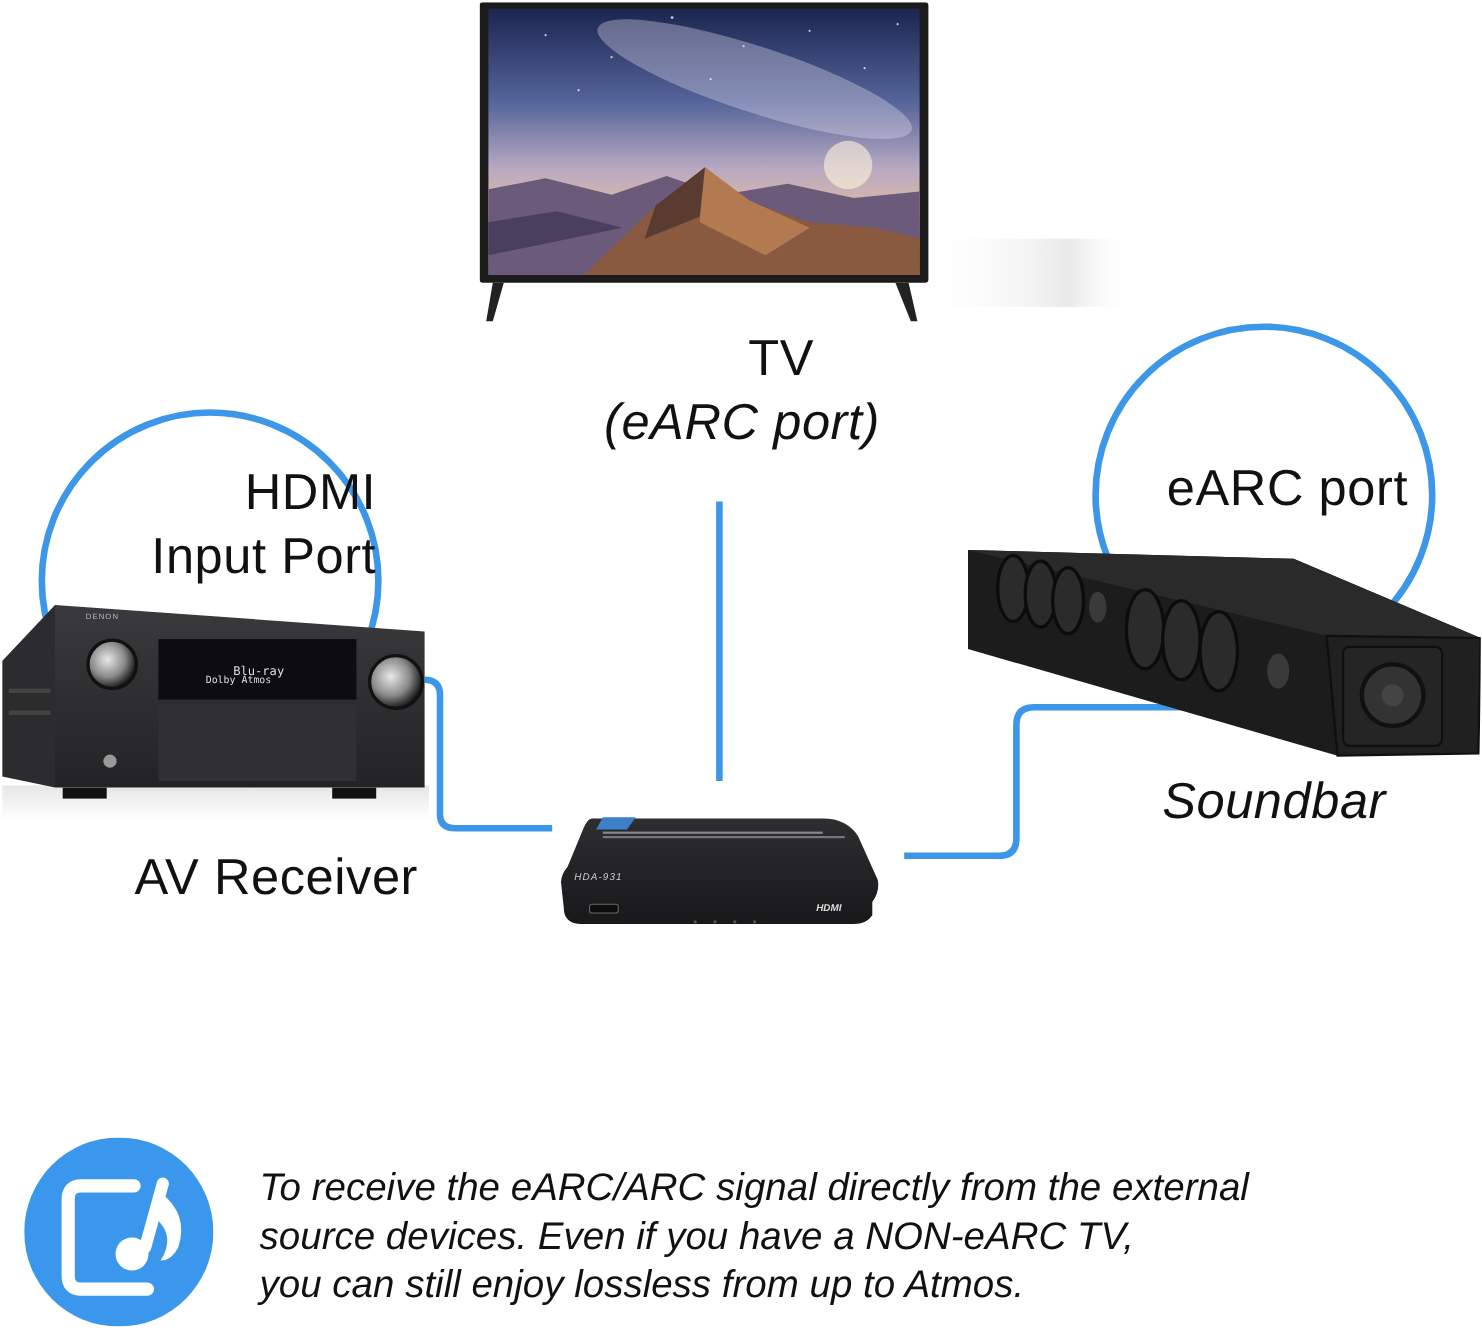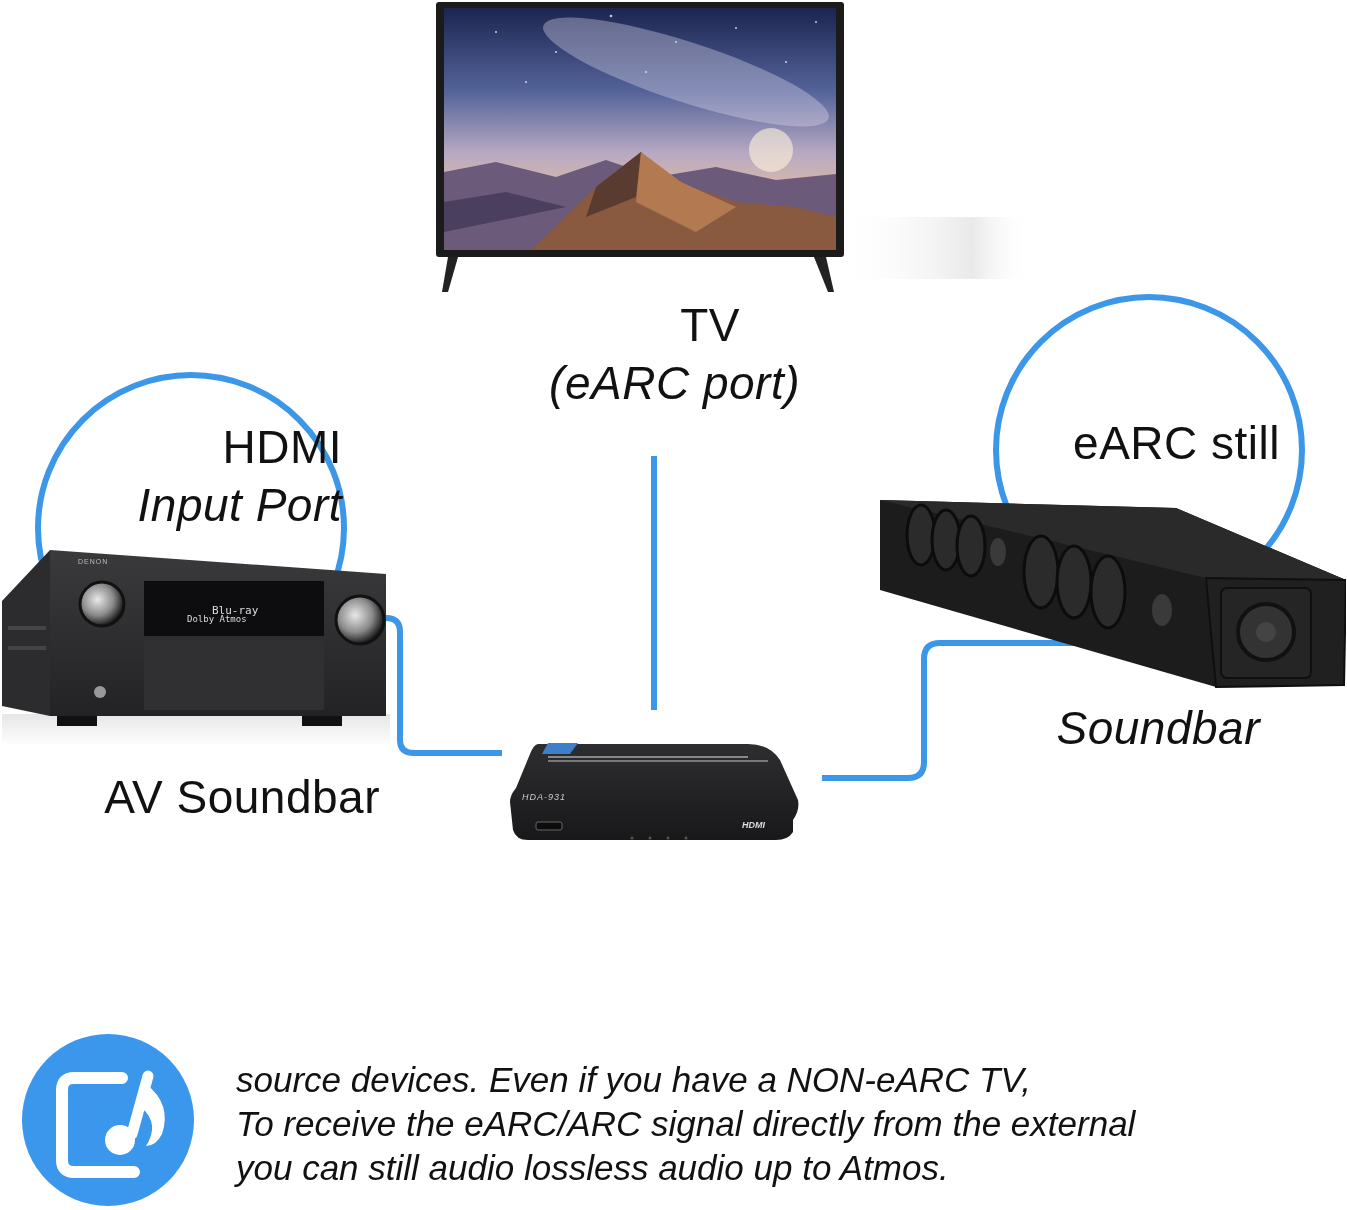--- a/index.html
+++ b/index.html
@@ -68,21 +68,21 @@
     <path d="M205 150 L245 180 L300 205 L260 230 L200 200 Z" fill="#b37a52"></path>
     <path d="M12 255 L6 290 L12 290 L22 255 Z" fill="#222"></path>
     <path d="M378 255 L392 290 L398 290 L390 255 Z" fill="#222"></path>
   </svg>
 </div>
 
 <div class="label" style="left:540px;top:298px;width:200px;">TV</div>
 <div class="label italic" style="left:480px;top:356px;width:320px;">(eARC port)</div>
 
 <div class="label" style="left:42px;top:420px;width:300px;">HDMI</div>
-<div class="label" style="left:42px;top:478px;width:300px;font-style:italic;">Input Port</div>
+<div class="label" style="left:42px;top:478px;width:300px;">Input Port</div>
 
 <div class="abs" style="left:2px;top:546px;width:388px;height:200px;">
   <svg width="388" height="200">
     <defs>
       <linearGradient id="avr" x1="0" y1="0" x2="0" y2="1">
         <stop offset="0" stop-color="#3a3a3c"></stop>
           <stop offset="1" stop-color="#232325"></stop>
       </linearGradient>
       <radialGradient id="knob" cx="0.4" cy="0.4" r="0.6">
         <stop offset="0" stop-color="#e8e8e8"></stop>
@@ -106,23 +106,23 @@
     <rect x="300" y="170" width="40" height="10" fill="#111"></rect>
     <g fill="#444">
         <rect x="6" y="80" width="38" height="4"></rect>
         <rect x="6" y="100" width="38" height="4"></rect>
       </g>
   </svg>
   <div class="abs" style="left:76px;top:12px;font-size:7px;color:#bbb;letter-spacing:1px;">DENON</div>
   <div class="abs" style="left:210px;top:58px;font-size:11px;color:#ddd;font-family:'DejaVu Sans Mono',monospace;">Blu-ray</div>
   <div class="abs" style="left:185px;top:68px;font-size:9px;color:#ddd;font-family:'DejaVu Sans Mono',monospace;">Dolby Atmos</div>
 </div>
-<div class="label" style="left:80px;top:770px;width:300px;">AV Soundbar</div>
+<div class="label" style="left:80px;top:770px;width:300px;">AV Receiver</div>
 
-<div class="label" style="left:1000px;top:416px;width:280px;">eARC still</div>
+<div class="label" style="left:1000px;top:416px;width:280px;">eARC port</div>
 
 <div class="abs" style="left:876px;top:490px;width:470px;height:200px;">
   <svg width="470" height="200">
     <path d="M4 10 L300 18 L470 90 L468 195 L340 197 L4 100 Z" fill="#1c1c1c"></path>
     <path d="M4 10 L300 18 L470 90 L330 88 Z" fill="#2a2a2a"></path>
     <path d="M330 88 L470 90 L468 195 L340 197 Z" fill="#202020" stroke="#0f0f0f" stroke-width="2"></path>
     <g fill="#2b2b2b" stroke="#0c0c0c" stroke-width="3">
       <ellipse cx="45" cy="45" rx="14" ry="30"></ellipse>
       <ellipse cx="70" cy="50" rx="14" ry="30"></ellipse>
       <ellipse cx="95" cy="56" rx="14" ry="30"></ellipse>
@@ -169,16 +169,16 @@
   <svg width="172" height="172">
     <circle cx="86" cy="86" r="86" fill="#3a97ec"></circle>
     <path d="M100 44 L52 44 Q40 44 40 56 L40 126 Q40 138 52 138 L112 138" fill="none" stroke="#fff" stroke-width="12" stroke-linecap="round"></path>
     <path d="M126 42 L110 100" fill="none" stroke="#fff" stroke-width="11" stroke-linecap="round"></path>
     <circle cx="98" cy="106" r="15" fill="#fff"></circle>
     <path d="M124 50 Q150 70 140 100 Q134 112 124 112 Q138 90 120 74 Z" fill="#fff"></path>
   </svg>
 </div>
 
 <div class="caption">
+  <div>To receive the eARC/ARC signal directly from the external</div>
   <div>source devices. Even if you have a NON-eARC TV,</div>
-  <div>To receive the eARC/ARC signal directly from the external</div>
-  <div>you can still audio lossless audio up to Atmos.</div>
+  <div>you can still enjoy lossless from up to Atmos.</div>
 </div>
 
 </body></html>

